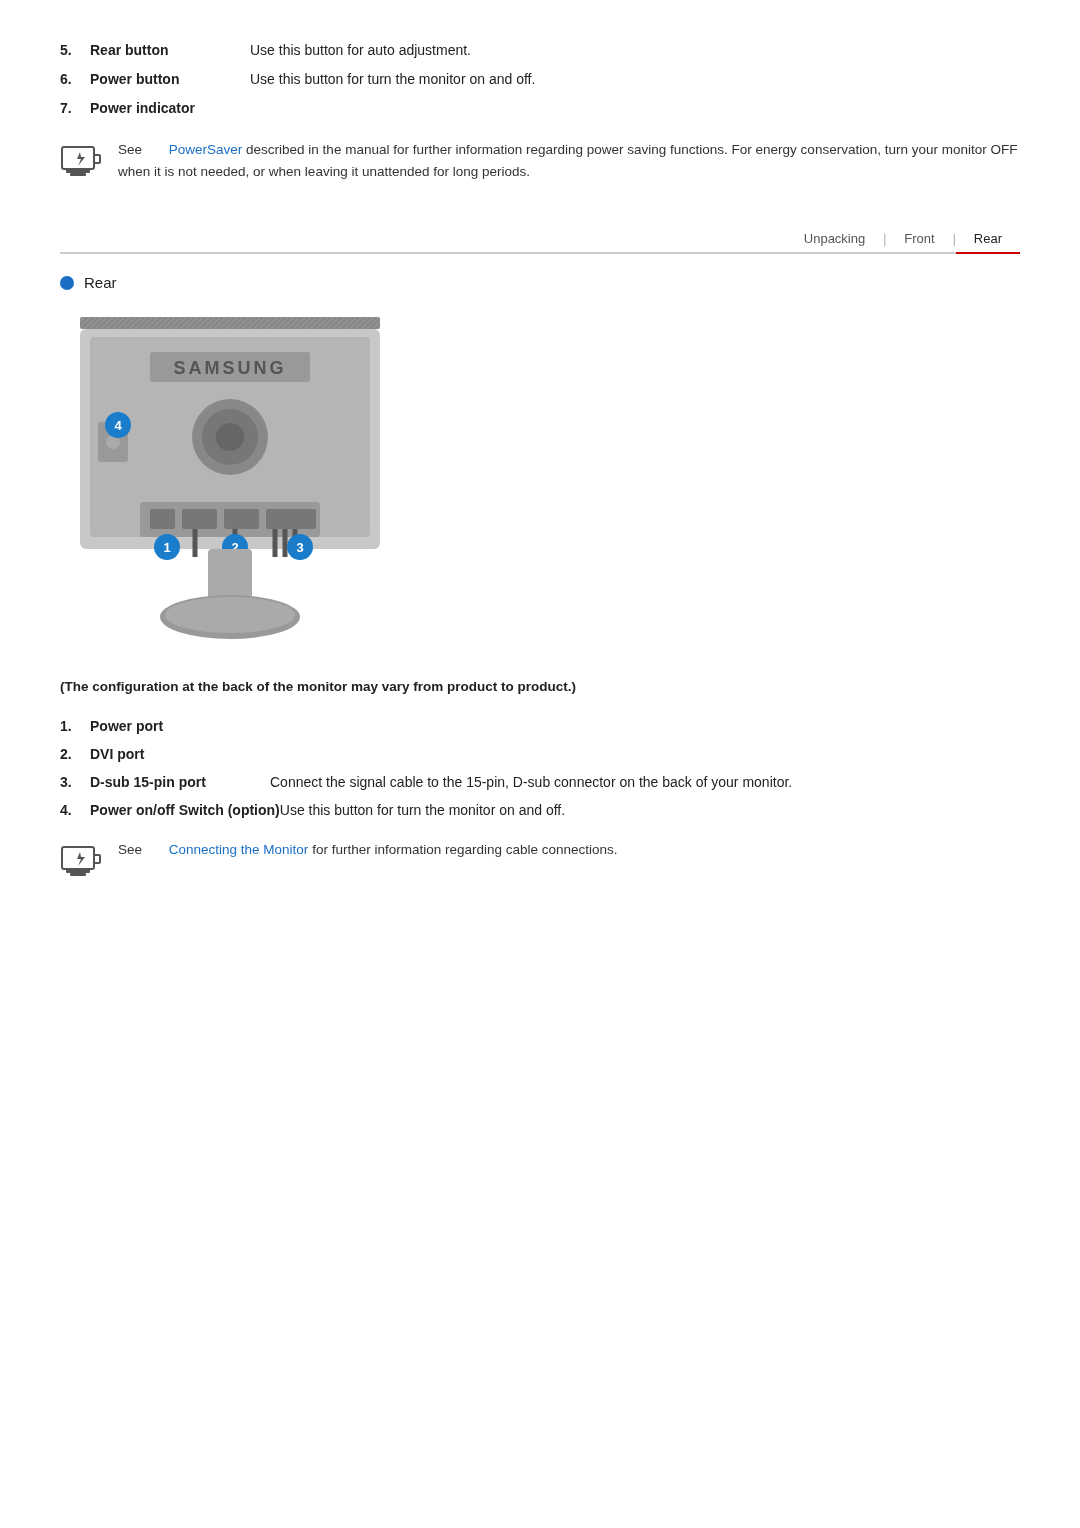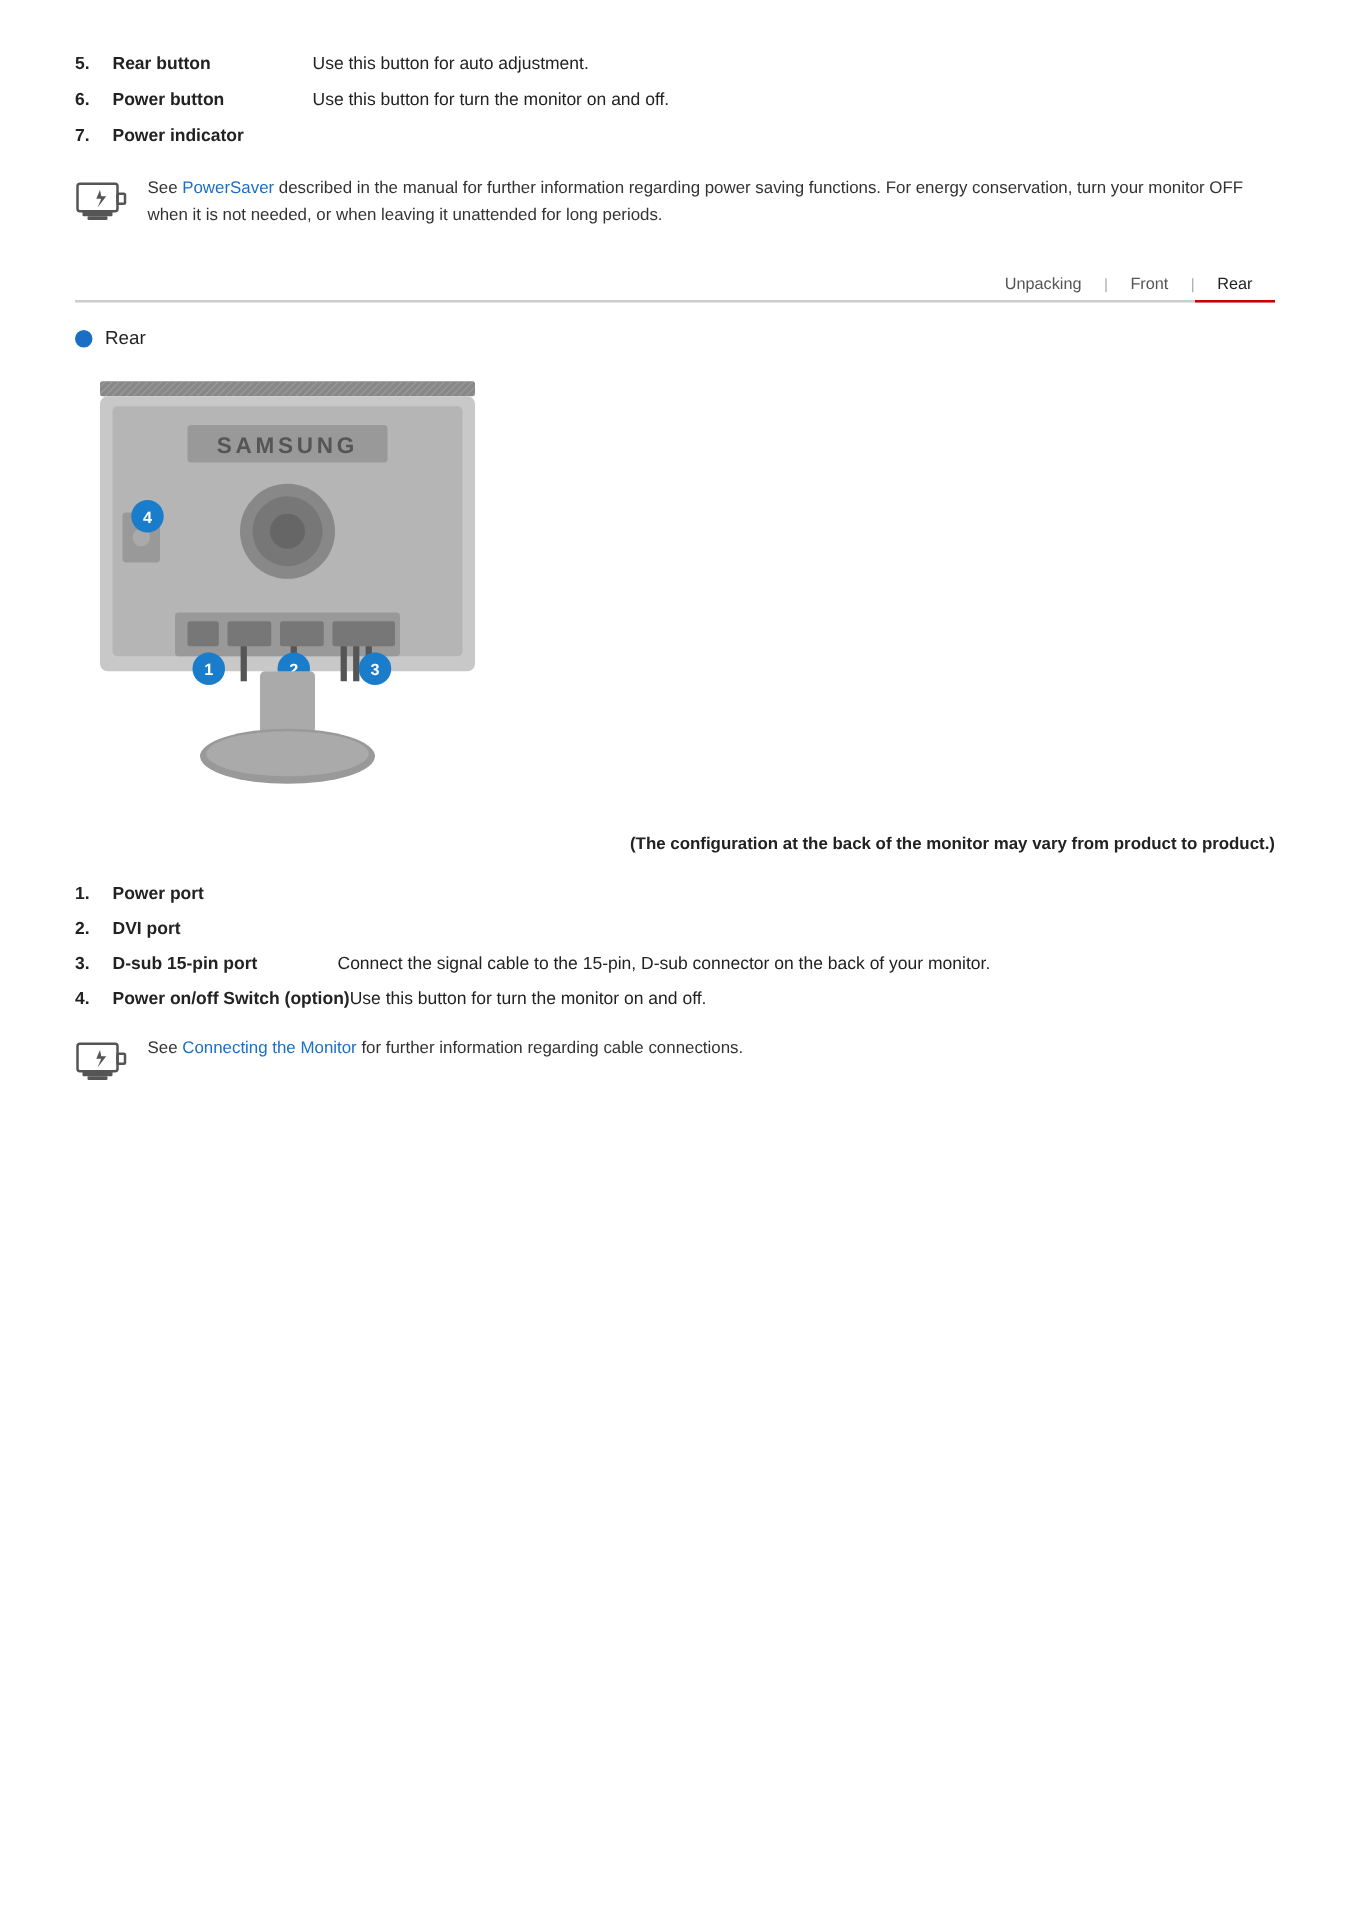--- a/index.html
+++ b/index.html
@@ -57,35 +57,37 @@
 
     .note-text {
       font-size: 13.5px;
       color: #333;
       line-height: 1.6;
     }
 
     .note-text a, .link {
       color: #1a6fc4;
       text-decoration: none;
+      margin-left: 23px;
     }
 
     
     .nav-tabs-container {
       display: flex;
       justify-content: flex-end;
       margin: 30px 0 20px 0;
       border-bottom: 2px solid #ccc;
       position: relative;
     }
 
     .nav-tabs {
       display: flex;
       align-items: center;
       gap: 0;
+      margin-top: 12px;
     }
 
     .nav-tab {
       padding: 6px 18px;
       font-size: 13px;
       color: #555;
       cursor: pointer;
       position: relative;
     }
 
@@ -140,21 +142,21 @@
     }
 
     .monitor-svg-wrap {
       position: relative;
       width: 340px;
       height: 360px;
     }
 
     
     .monitor-caption {
-      text-align: right;
+      text-align: left;
       font-weight: bold;
       font-size: 13.5px;
       color: #222;
       margin-bottom: 22px;
     }
 
     
     .bottom-list {
       list-style: none;
       margin-bottom: 18px;

